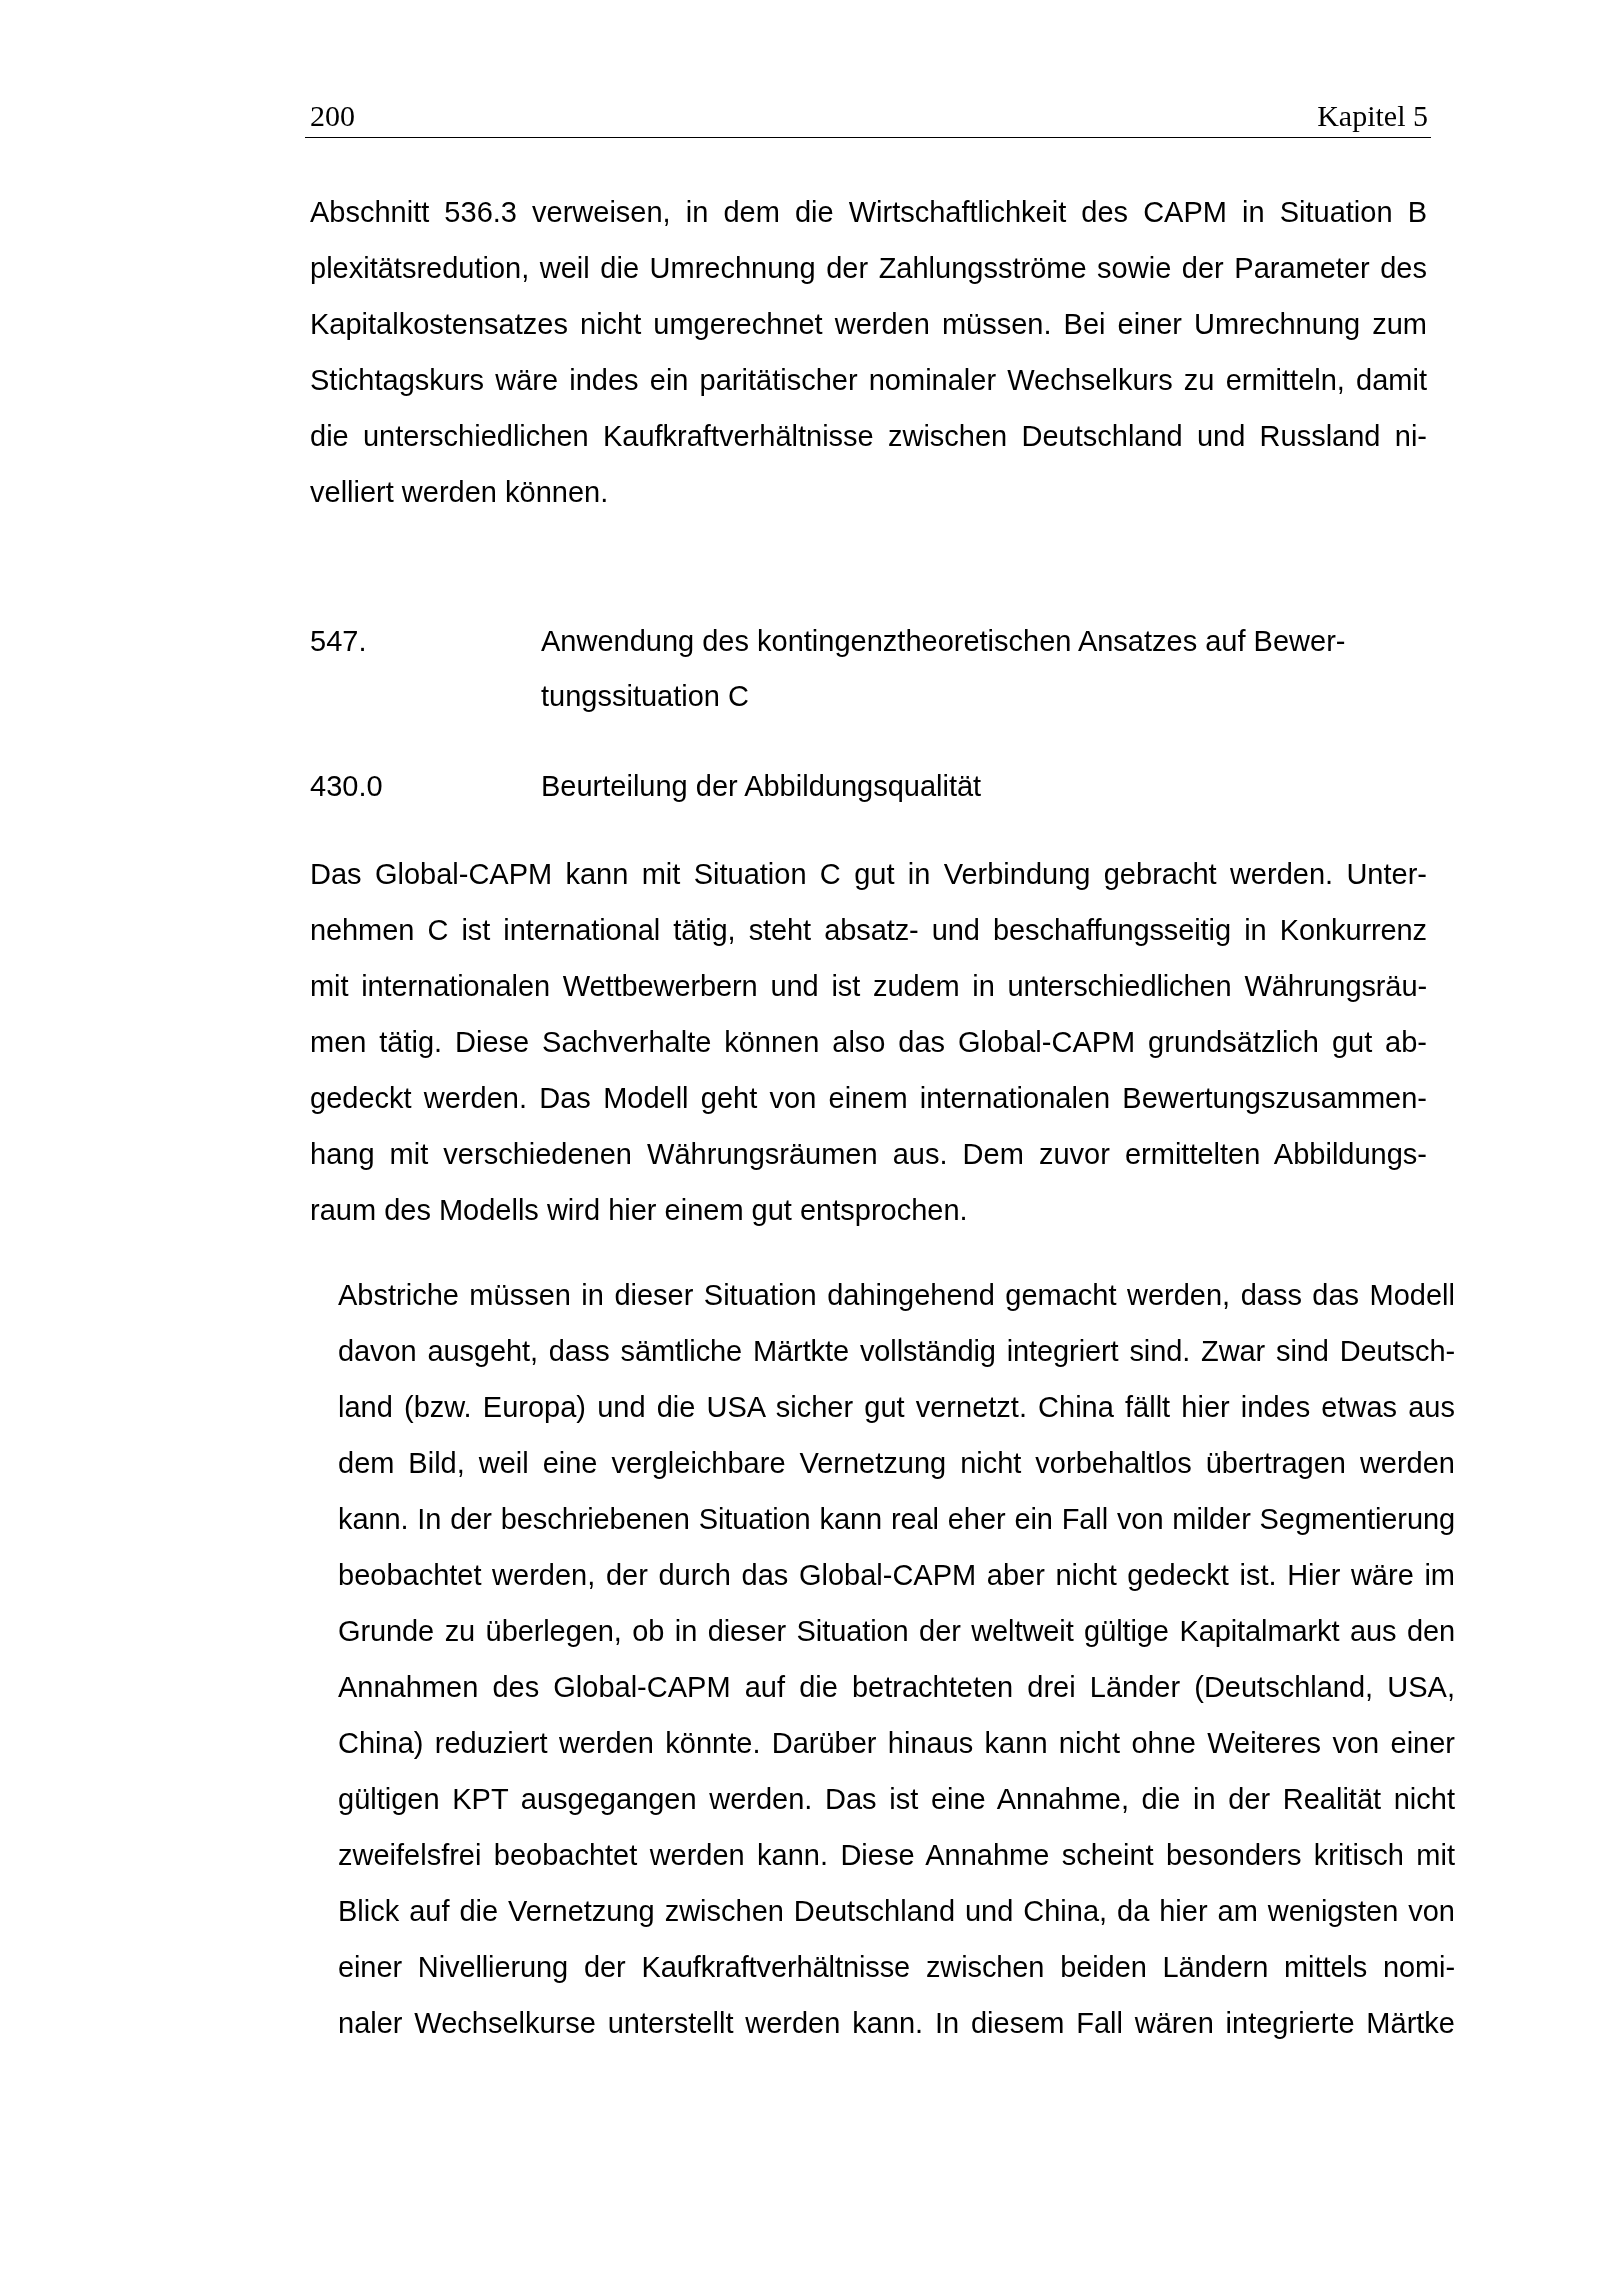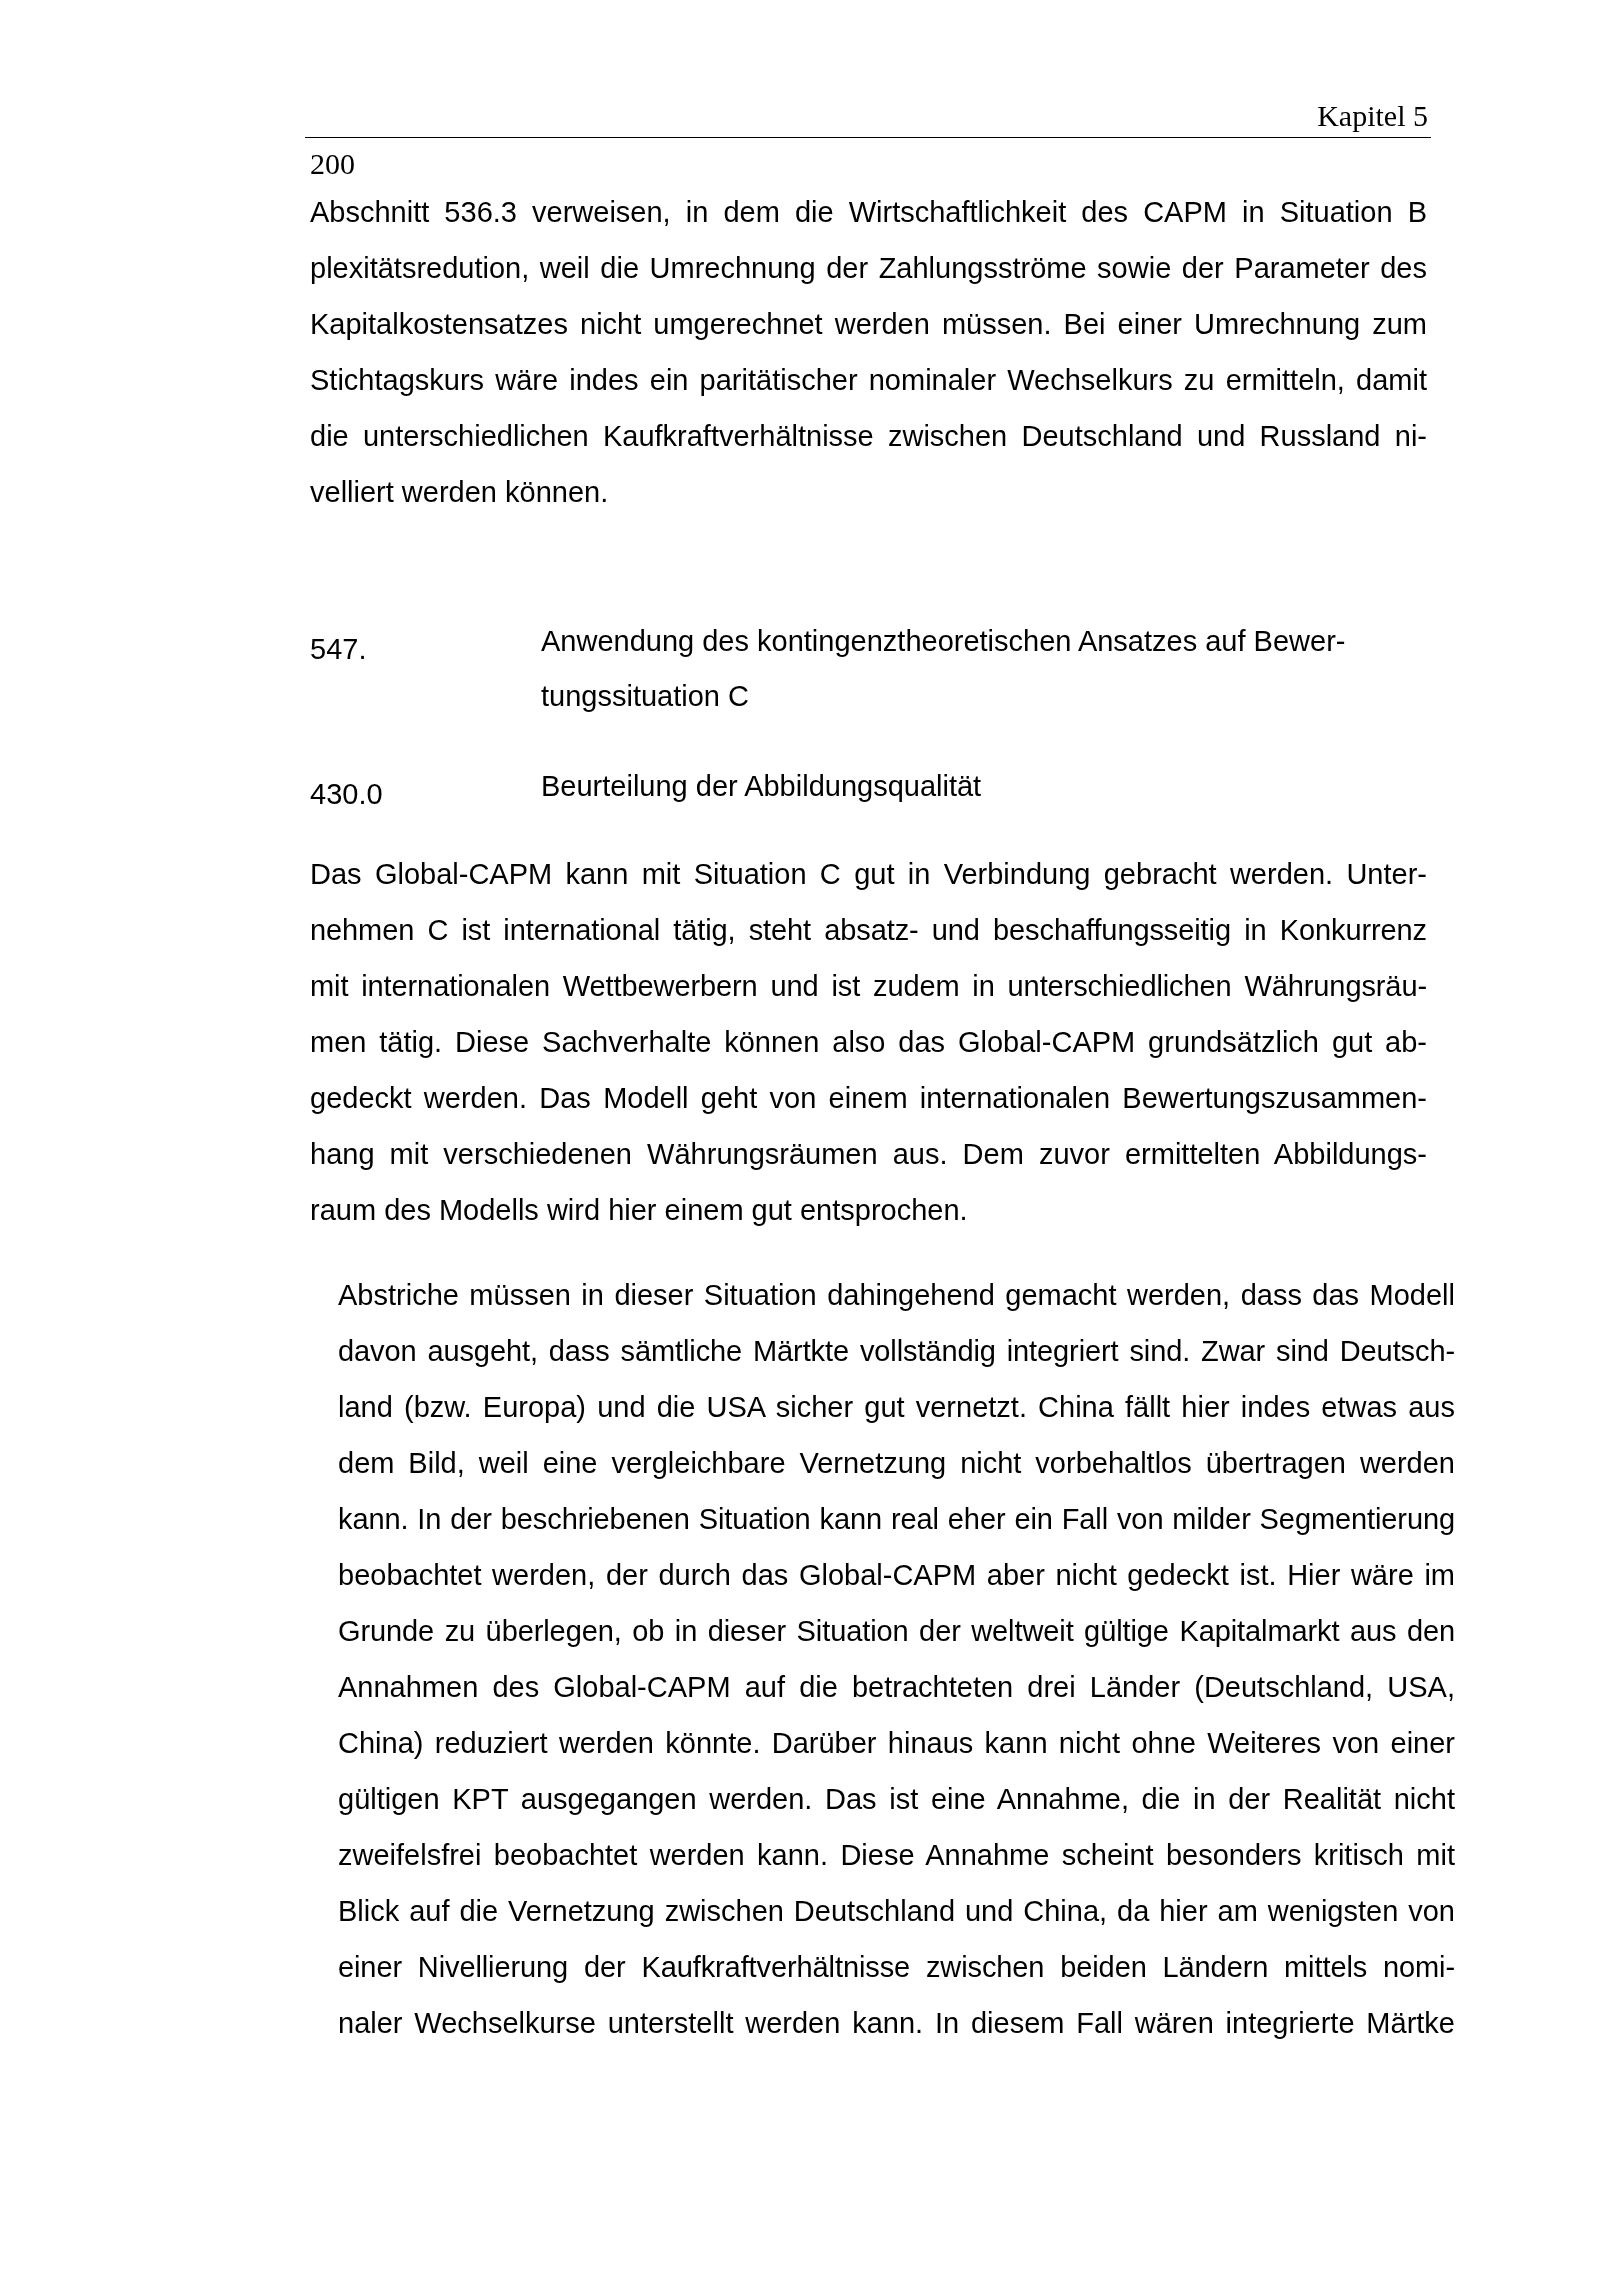--- a/index.html
+++ b/index.html
@@ -30,21 +30,20 @@
       height: 30px;
       font-family: "Liberation Serif", serif;
       font-size: 30px;
       line-height: 30px;
     }
     .running-header .page-number {
       position: absolute;
       left: 2px;
       top: 0;
       white-space: nowrap;
-      margin-top: 48px;
     }
     .running-header .chapter-title {
       position: absolute;
       right: 0;
       top: 0;
       white-space: nowrap;
     }
     .header-rule {
       position: absolute;
       left: 305px;
@@ -85,21 +84,21 @@
       position: absolute;
       left: 310px;
       width: 1117px;
       font-family: "Liberation Sans", sans-serif;
       font-size: 29px;
       line-height: 55px;
     }
     .heading .heading-number {
       position: absolute;
       left: 0;
-      top: 8px;
+      top: 0;
       white-space: nowrap;
     }
     .heading .heading-title {
       position: absolute;
       left: 193px;
       top: 0;
       width: 924px;
       margin-left: 38px;
     }
     .heading .heading-title .hline {

